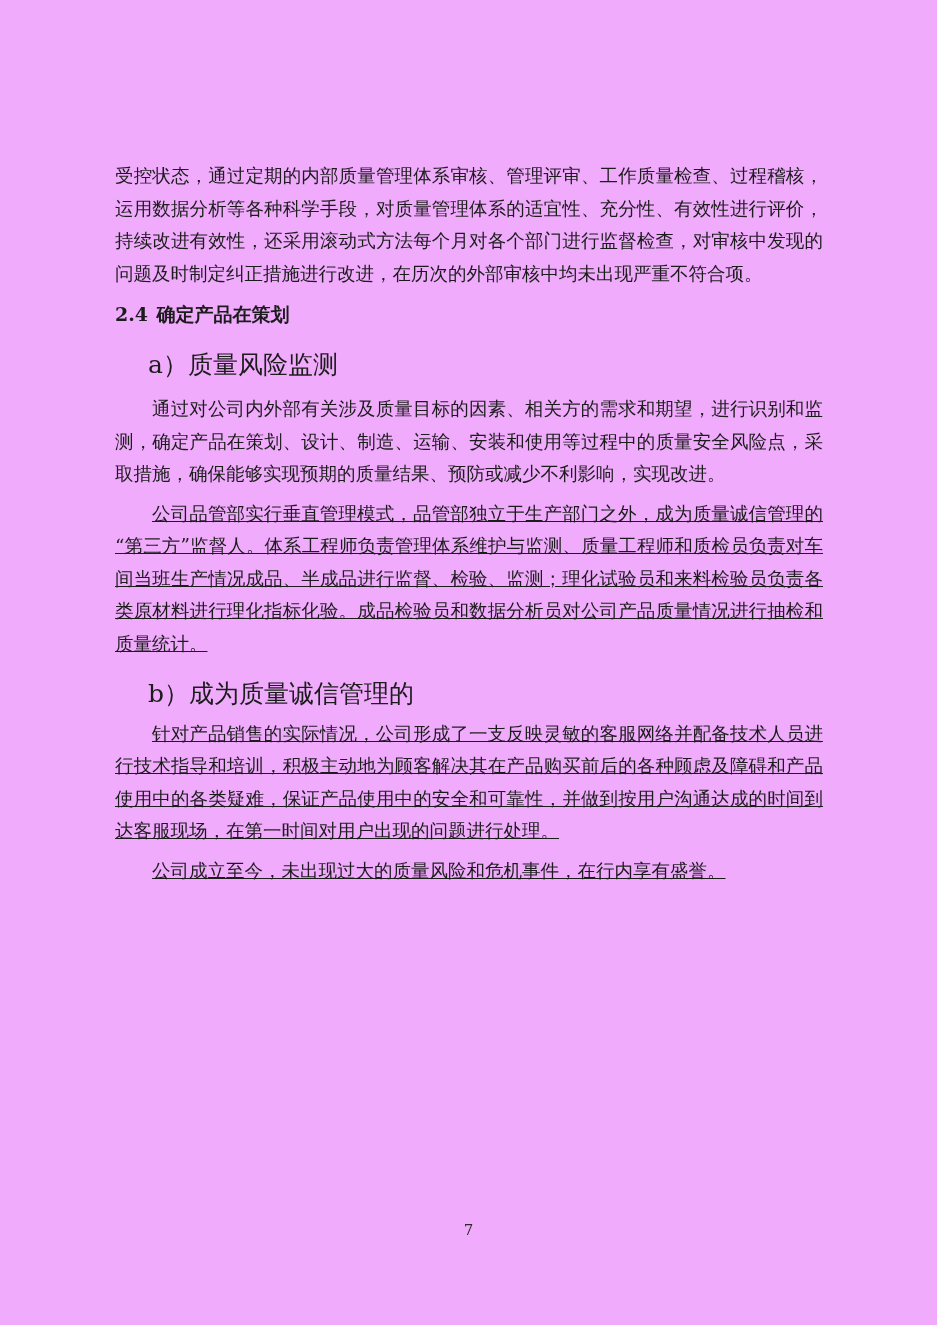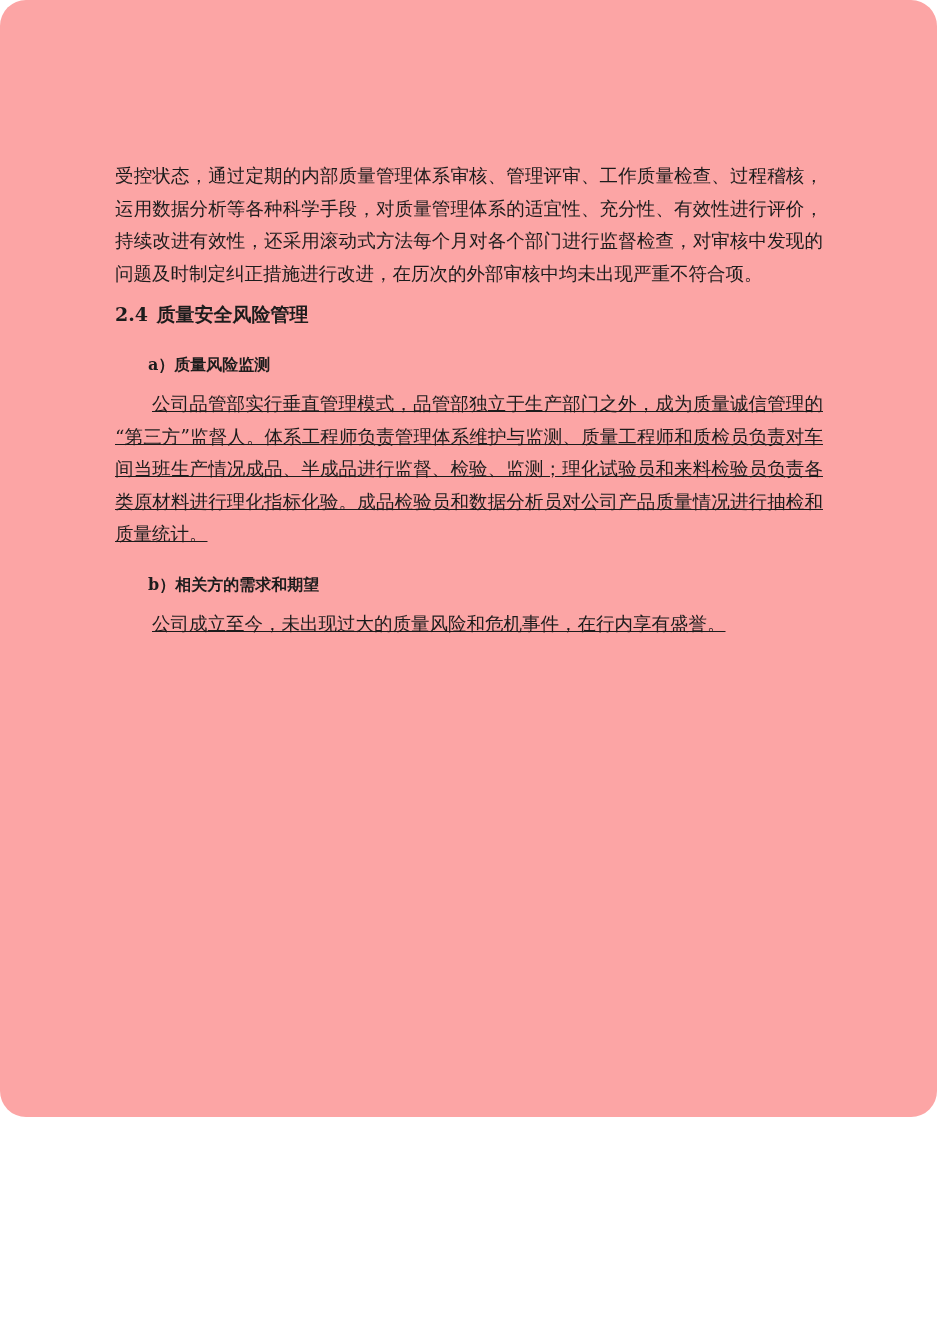--- a/index.html
+++ b/index.html
@@ -3,26 +3,25 @@
 <meta charset="utf-8">
 <style>
   html, body {
     margin: 0;
     padding: 0;
     background: #ffffff;
   }
   .page {
     position: relative;
     width: 937px;
-    height: 1117px;
-    background: #fca5a5;
+    height: 1325px;
+    background: #f0abfc;
     overflow: hidden;
     font-family: "DejaVu Serif", "Liberation Serif", serif;
     color: #1c1c1c;
-    border-radius: 26px;
   }
   .doc-body {
     position: absolute;
     left: 115px;
     top: 160px;
     width: 708px;
     font-size: 18.5px;
     line-height: 32.5px;
     text-align: justify;
     text-align-last: left;
@@ -42,23 +41,23 @@
     font-weight: bold;
     text-align: left;
   }
   .section-heading .sec-num {
     margin-right: 0.45em;
     margin-top: 16px;
   }
   .sub-heading {
     margin: 18px 0 0 0;
     padding-left: 33px;
-    font-size: 16px;
+    font-size: 25px;
     line-height: 32.5px;
-    font-weight: bold;
+    font-weight: normal;
     text-align: right;
   }
   .para.after-sub { margin-top: 12px; }
   .para.tight { margin-top: 7px; text-decoration: underline; }
   .page-footer {
     position: absolute;
     left: 0;
     right: 0;
     top: 1220px;
     text-align: center;
@@ -71,32 +70,34 @@
 </head>
 <body>
 
 <div class="page">
 
   <main class="doc-body">
 
     <p class="para no-indent">受控状态，通过定期的内部质量管理体系审核、管理评审、工作质量检查、过程稽核，运用数据分析等各种科学手段，对质量管理体系的适宜性、充分性、有效性进行评价，持续改进有效性，还采用滚动式方法每个月对各个部门进行监督检查，对审核中发现的问题及时制定纠正措施进行改进，在历次的外部审核中均未出现严重不符合项。</p>
 
     <h2 class="section-heading">
-      <span class="sec-num">2.4</span><span>质量安全风险管理</span>
+      <span class="sec-num">2.4</span><span>确定产品在策划</span>
     </h2>
 
     <h3 class="sub-heading">a）质量风险监测</h3>
 
+    <p class="para after-sub">通过对公司内外部有关涉及质量目标的因素、相关方的需求和期望，进行识别和监测，确定产品在策划、设计、制造、运输、安装和使用等过程中的质量安全风险点，采取措施，确保能够实现预期的质量结果、预防或减少不利影响，实现改进。</p>
 
     <p class="para tight">公司品管部实行垂直管理模式，品管部独立于生产部门之外，成为质量诚信管理的“第三方”监督人。体系工程师负责管理体系维护与监测、质量工程师和质检员负责对车间当班生产情况成品、半成品进行监督、检验、监测；理化试验员和来料检验员负责各类原材料进行理化指标化验。成品检验员和数据分析员对公司产品质量情况进行抽检和质量统计。</p>
 
 
-    <h3 class="sub-heading">b）相关方的需求和期望</h3>
+    <h3 class="sub-heading">b）成为质量诚信管理的</h3>
 
 
+    <p class="para tight">针对产品销售的实际情况，公司形成了一支反映灵敏的客服网络并配备技术人员进行技术指导和培训，积极主动地为顾客解决其在产品购买前后的各种顾虑及障碍和产品使用中的各类疑难，保证产品使用中的安全和可靠性，并做到按用户沟通达成的时间到达客服现场，在第一时间对用户出现的问题进行处理。</p>
 
     <p class="para tight">公司成立至今，未出现过大的质量风险和危机事件，在行内享有盛誉。</p>
 
   </main>
 
   <footer class="page-footer">
     <span class="page-number">7</span>
   </footer>
 
 </div>

